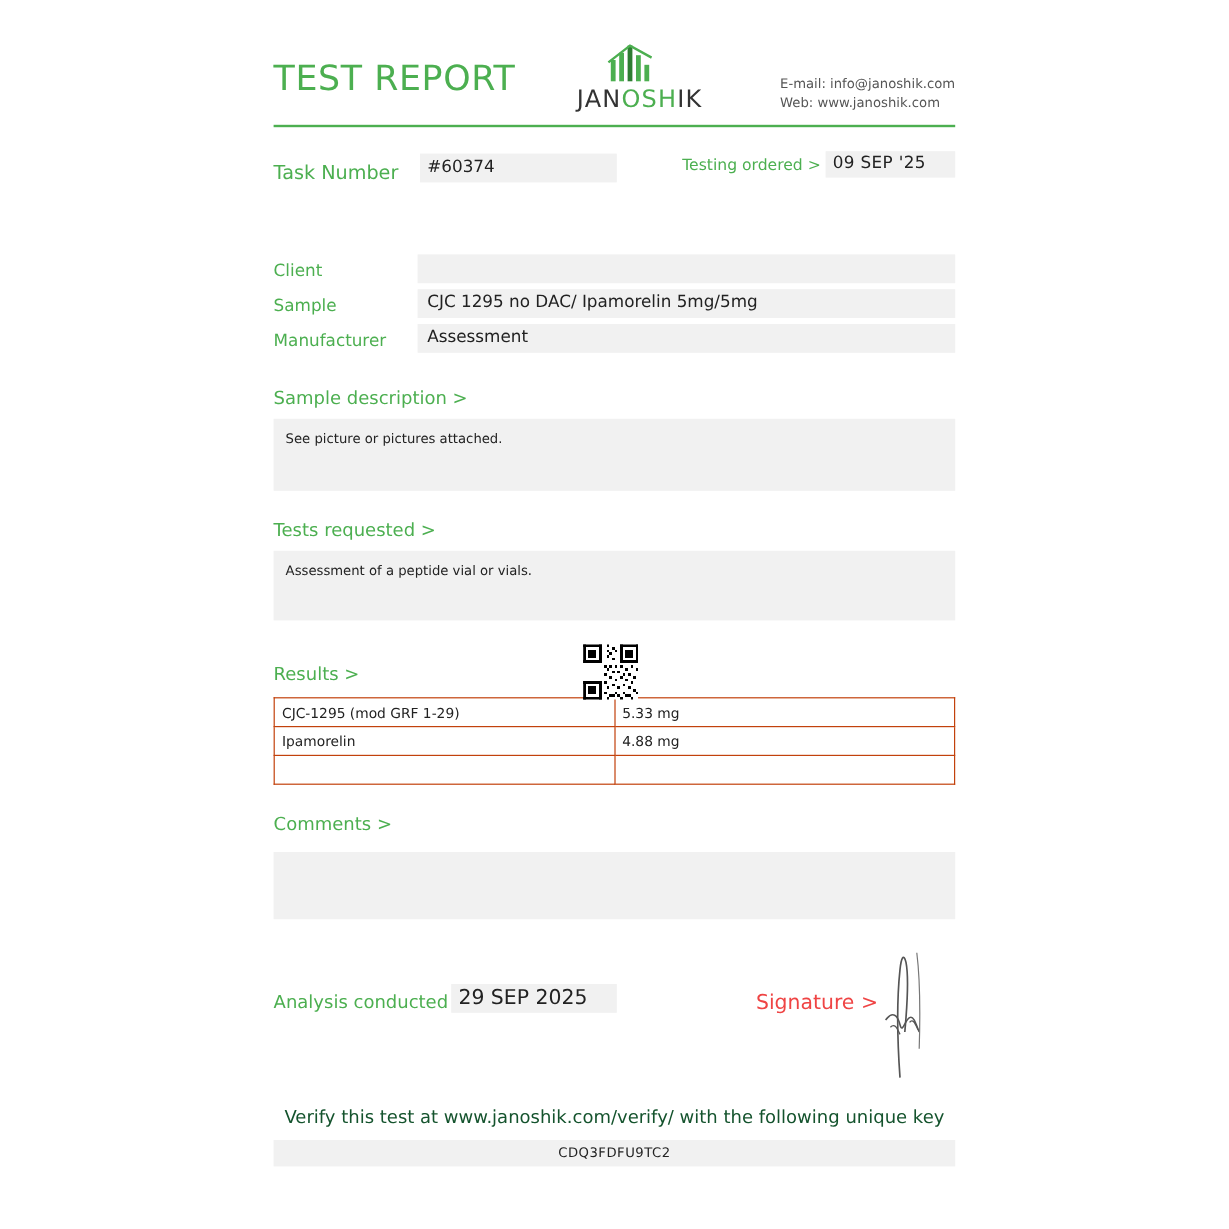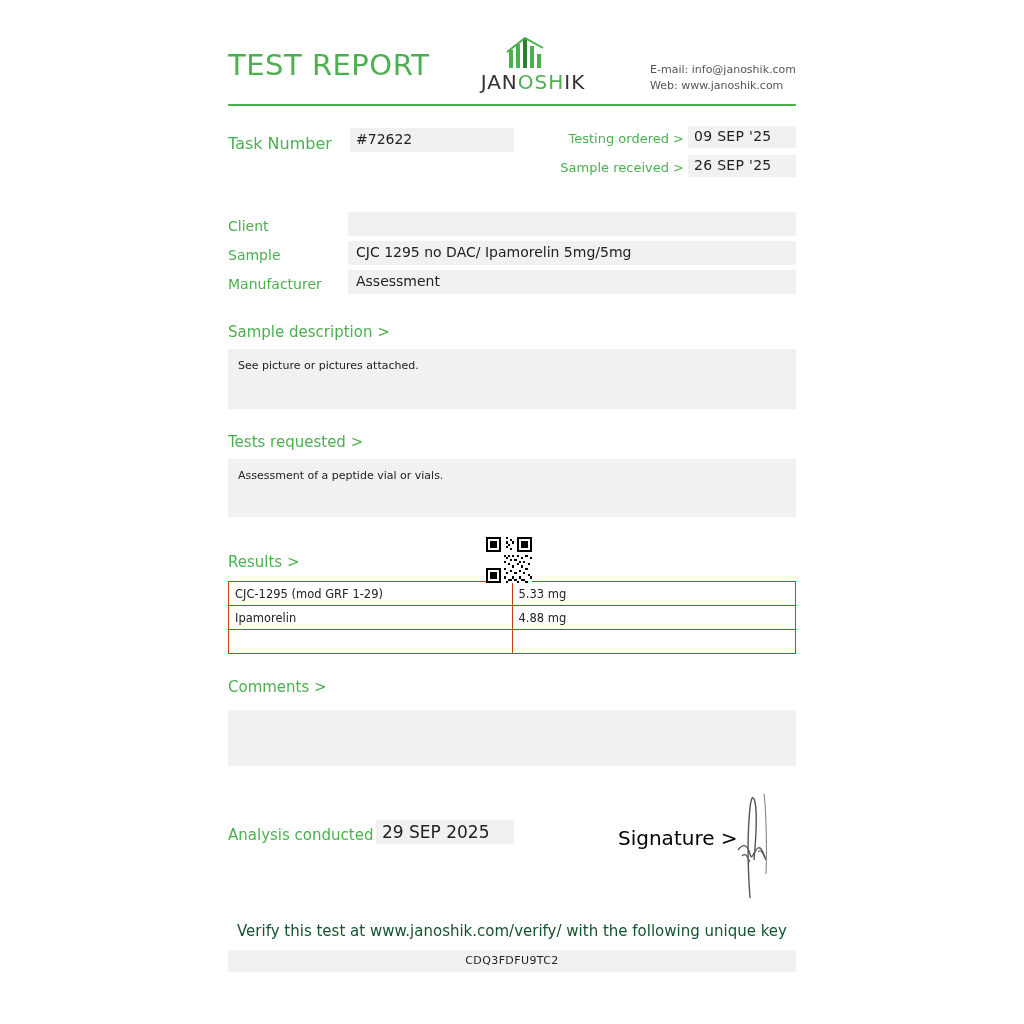--- a/index.html
+++ b/index.html
@@ -209,23 +209,23 @@
     position: absolute;
     left: 148px; top: 24px;
     width: 138px; height: 24px;
     background: #f1f1f1;
     padding: 2px 6px;
     font-size: 17px;
     color: #222;
   }
   .sig-label {
     position: absolute;
-    left: 390px; top: 30px;
-    font-size: 20px;
-    color: #000000;
+    left: 402px; top: 30px;
+    font-size: 17px;
+    color: #ef4444;
   }
   .signature {
     position: absolute;
     left: 492px; top: -6px;
     width: 66px; height: 110px;
   }
   .signature svg { display: block; }
 
   
   .verify {
@@ -269,30 +269,26 @@
       <div class="contact">
         <div>E-mail: info@janoshik.com</div>
         <div>Web: www.janoshik.com</div>
       </div>
 
       <div class="rule"></div>
     </div>
 
     <div class="task-row">
       <div class="task-label label-green">Task Number</div>
-      <div class="task-field">#72622</div>
+      <div class="task-field">#60374</div>
 
       <div class="dates">
         <div class="date-line">
           <div class="date-label">Testing ordered  &gt;</div>
           <div class="date-val">09 SEP '25</div>
-        </div>
-        <div class="date-line">
-          <div class="date-label">Sample received  &gt;</div>
-          <div class="date-val">26 SEP '25</div>
         </div>
       </div>
     </div>
 
     <div class="info">
       <div class="info-row">
         <div class="info-label">Client</div>
         <div class="info-value"></div>
       </div>
       <div class="info-row">

